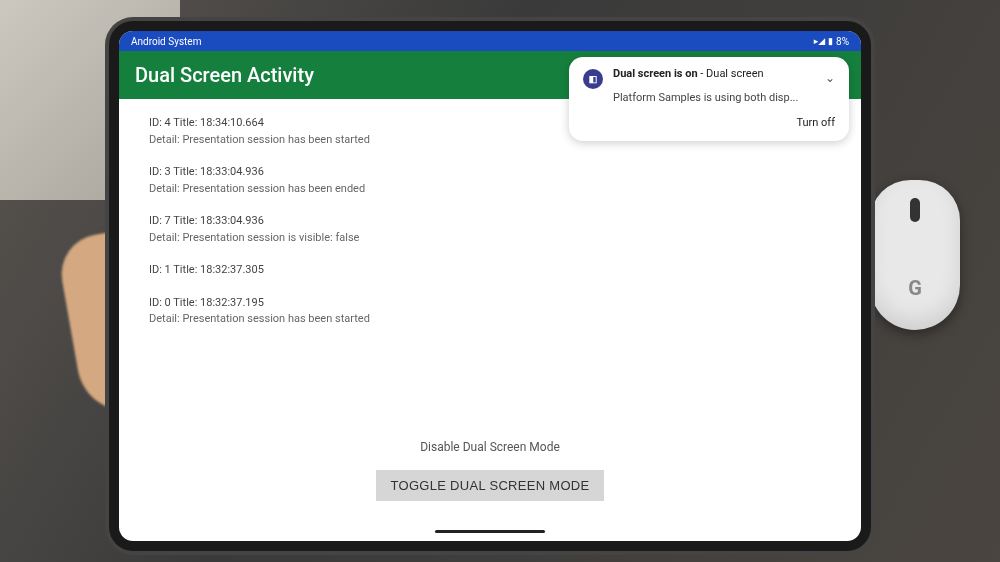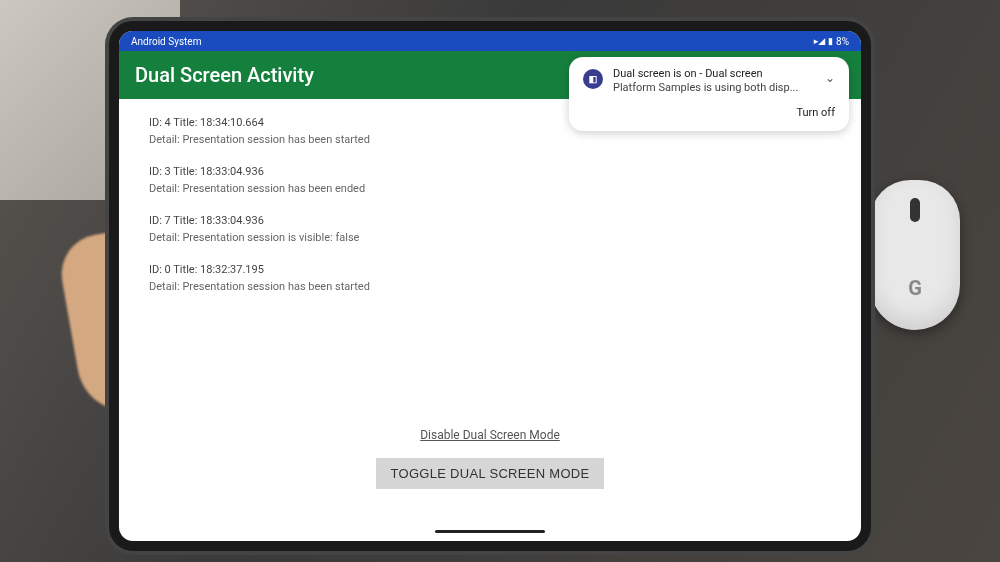--- a/index.html
+++ b/index.html
@@ -74,25 +74,24 @@
       line-height: 1.5;
     }
     .log-title {
       color: #444;
     }
     .log-detail {
       color: #666;
     }
     .bottom-section {
       position: absolute;
-      bottom: 52px;
+      bottom: 40px;
       left: 0;
       right: 0;
       text-align: center;
-      text-decoration: underline;
     }
     .mode-label {
       color: #555;
       font-size: 12px;
       margin-bottom: 16px;
     }
     .toggle-button {
       background: #d6d6d6;
       border: none;
       padding: 8px 14px;
@@ -143,26 +142,26 @@
       margin-top: 2px;
     }
     .notif-body {
       flex: 1;
     }
     .notif-title-line {
       font-size: 11px;
       color: #222;
     }
     .notif-title-bold {
-      font-weight: 400;
+      font-weight: 700;
     }
     .notif-subtitle {
       font-size: 11px;
       color: #444;
-      margin-top: 1px;
+      margin-top: 11px;
     }
     .notif-chevron {
       color: #555;
       font-size: 12px;
       margin-top: 4px;
       margin-left: 4px;
     }
     .notif-action {
       margin-left: 30px;
       margin-top: 12px;
@@ -283,20 +282,21 @@
       </div>
       <div class="log-item">
         <div class="log-title">ID: 3 Title: 18:33:04.936</div>
         <div class="log-detail">Detail: Presentation session has been ended</div>
       </div>
       <div class="log-item">
         <div class="log-title">ID: 7 Title: 18:33:04.936</div>
         <div class="log-detail">Detail: Presentation session is visible: false</div>
       </div>
       <div class="log-item">
+        <div class="log-title">ID: 1 Title: 18:32:37.305</div>
       </div>
       <div class="log-item">
         <div class="log-title">ID: 0 Title: 18:32:37.195</div>
         <div class="log-detail">Detail: Presentation session has been started</div>
       </div>
     </div>
 
     <div class="bottom-section">
       <div class="mode-label">Disable Dual Screen Mode</div>
       <button class="toggle-button">TOGGLE DUAL SCREEN MODE</button>

